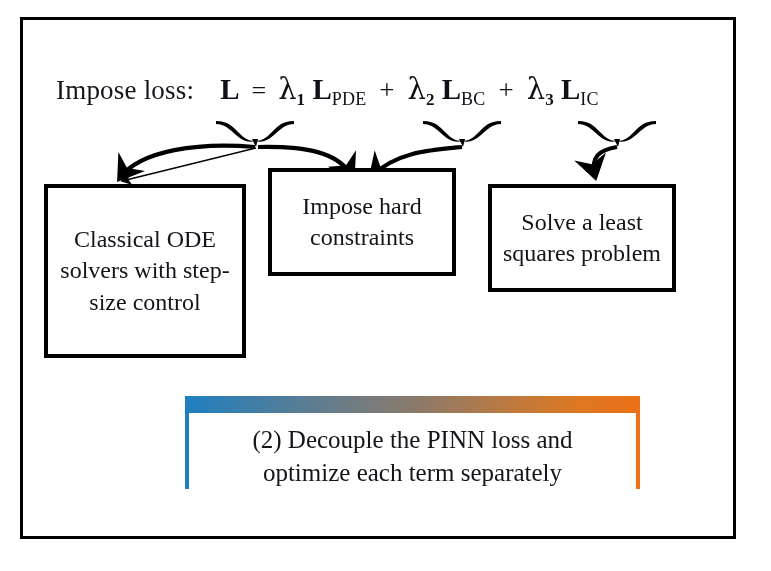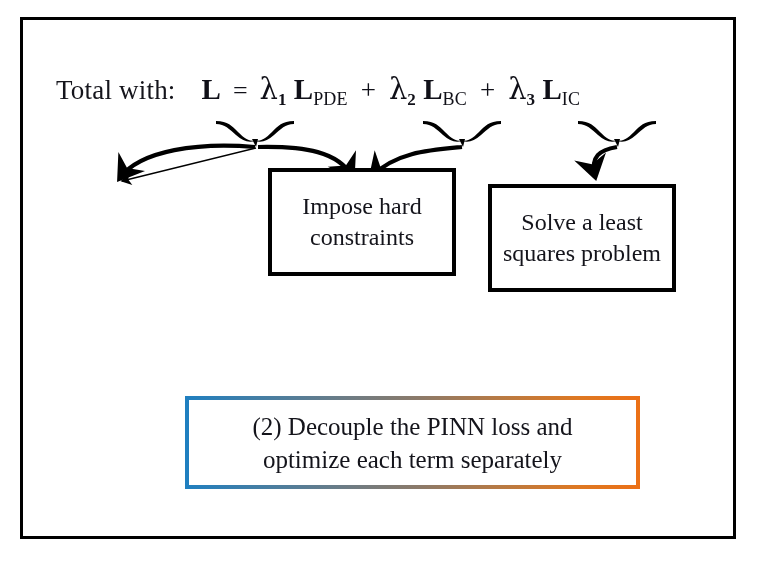--- a/index.html
+++ b/index.html
@@ -136,31 +136,32 @@
     background: #ffffff;
     display: flex;
     align-items: center;
     justify-content: center;
     text-align: center;
     line-height: 1.32;
     font-size: 25px;
     color: #14141b;
     box-sizing: border-box;
     padding: 0 25px;
+    margin-top: 13px;
   }
 </style>
 </head>
 <body>
 
 <div id="canvas">
 
   <div id="outer-frame"></div>
 
   <div id="equation-row">
-    <span class="eq-label">Total with:</span>
+    <span class="eq-label">Impose loss:</span>
 
     <span class="eq-math">
       <span class="big-L">L</span>
       <span class="eqsign">=</span>
 
       <span class="term">
         <span class="lam">λ</span>
           <span class="sub">1</span>
         <span class="gap"></span>
         <span class="big-L">L</span>
@@ -227,20 +228,23 @@
 
     <path d="M256,148 L122,181" fill="none" stroke="#000000" stroke-width="1.4" marker-end="url(#ah-thin)"></path>
 
     <path d="M258,147 C306,146 338,152 352,176" fill="none" stroke="#000000" stroke-width="4.2" marker-end="url(#ah)"></path>
 
     <path d="M462,147 C430,150 396,152 372,176" fill="none" stroke="#000000" stroke-width="4.2" marker-end="url(#ah)"></path>
 
     <path d="M617,147 C600,150 590,156 595,176" fill="none" stroke="#000000" stroke-width="4.2" marker-end="url(#ah)"></path>
   </svg>
 
+  <div class="action-box" id="box-ode">
+    <span>Classical ODE solvers with step-size control</span>
+  </div>
 
   <div class="action-box" id="box-hard">
     <span>Impose hard constraints</span>
   </div>
 
   <div class="action-box" id="box-least">
     <span>Solve a least squares problem</span>
   </div>
 
   <div id="caption-box">

